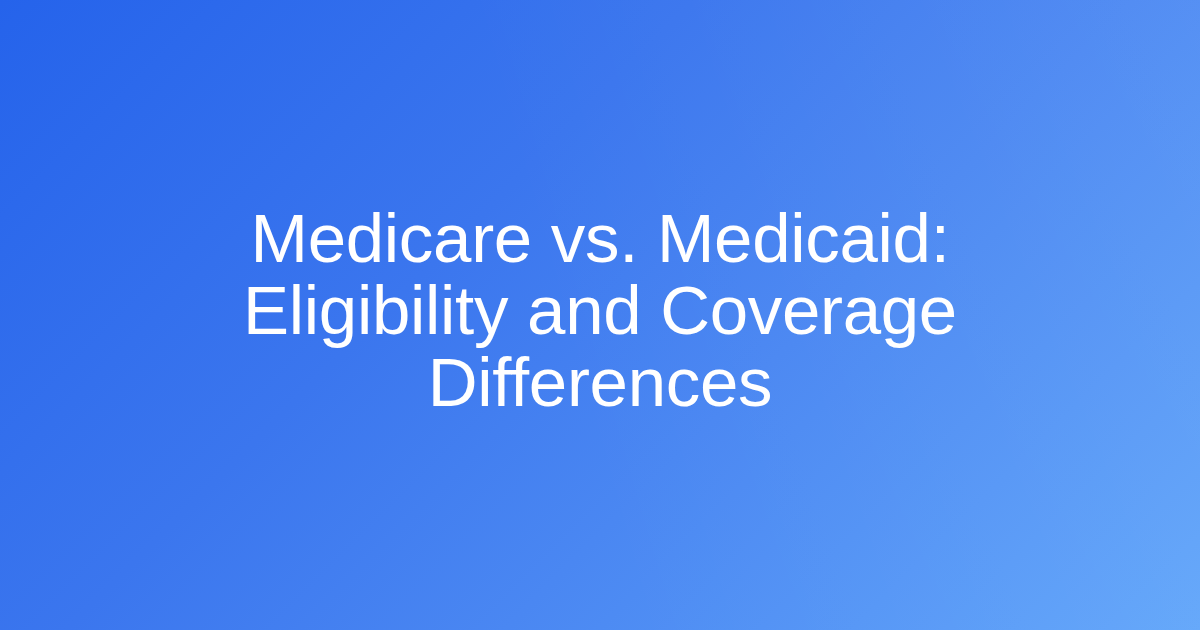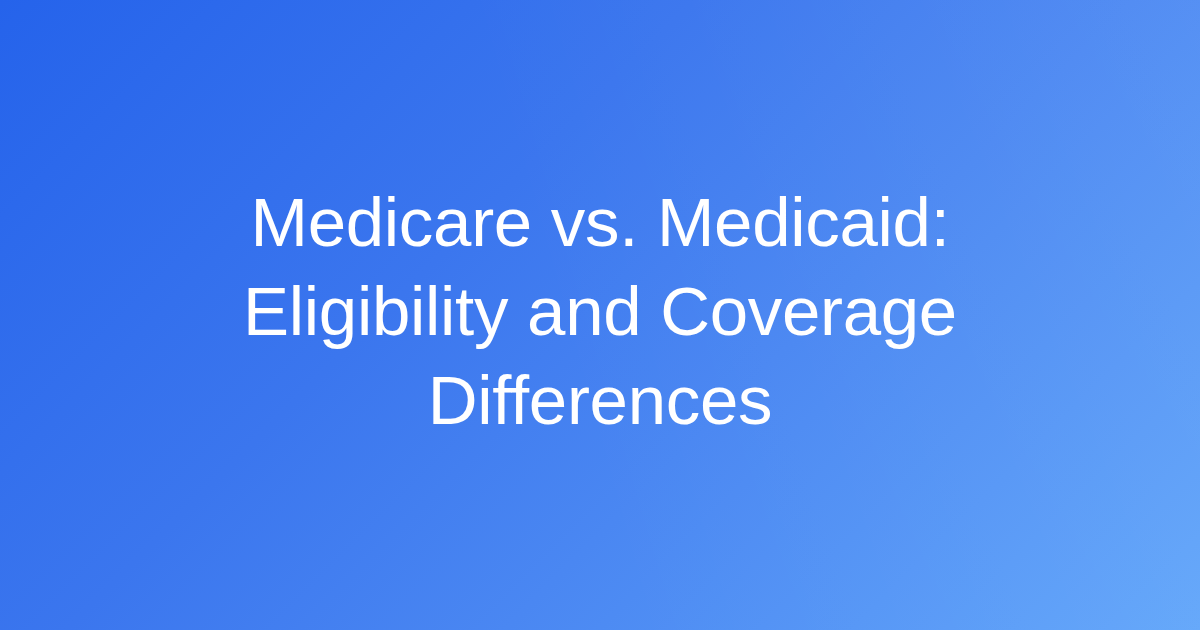--- a/index.html
+++ b/index.html
@@ -44,21 +44,21 @@
     box-sizing: border-box;
     text-align: center;
   }
 
   .og-title {
     margin: 0;
     color: #ffffff;
     font-family: "Liberation Sans", sans-serif;
     font-size: 69px;
     font-weight: 400;
-    line-height: 89px;
+    line-height: 72px;
     letter-spacing: -0.3px;
     text-align: center;
     text-rendering: optimizeLegibility;
     -webkit-font-smoothing: antialiased;
     
     transform: translateY(-4px);
   }
 </style>
 </head>
 <body>

